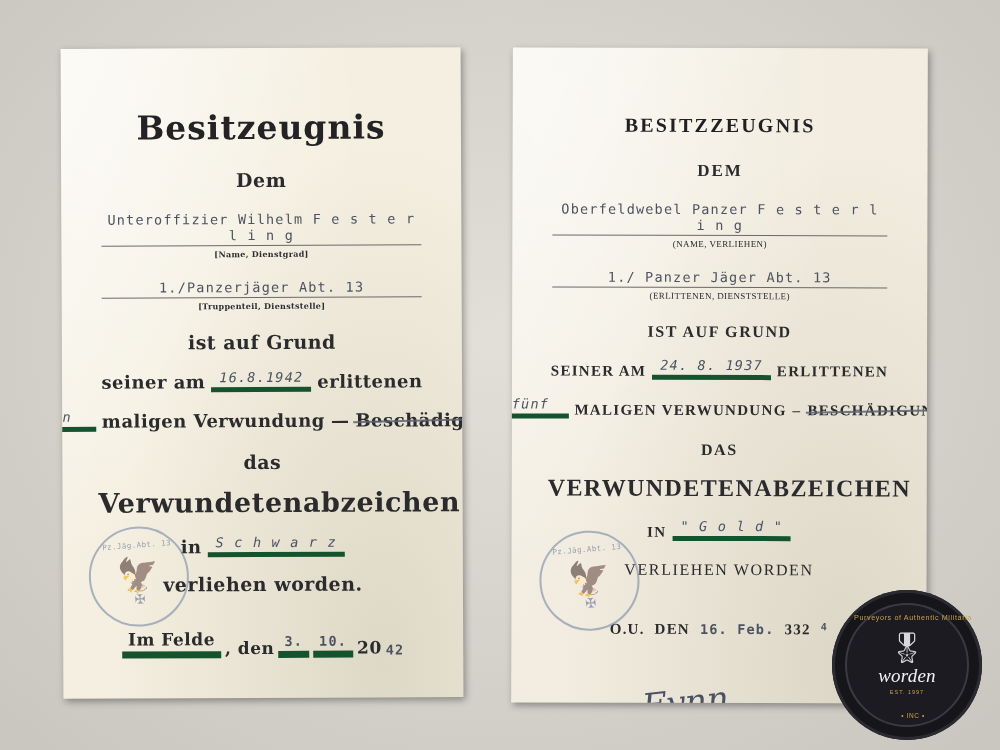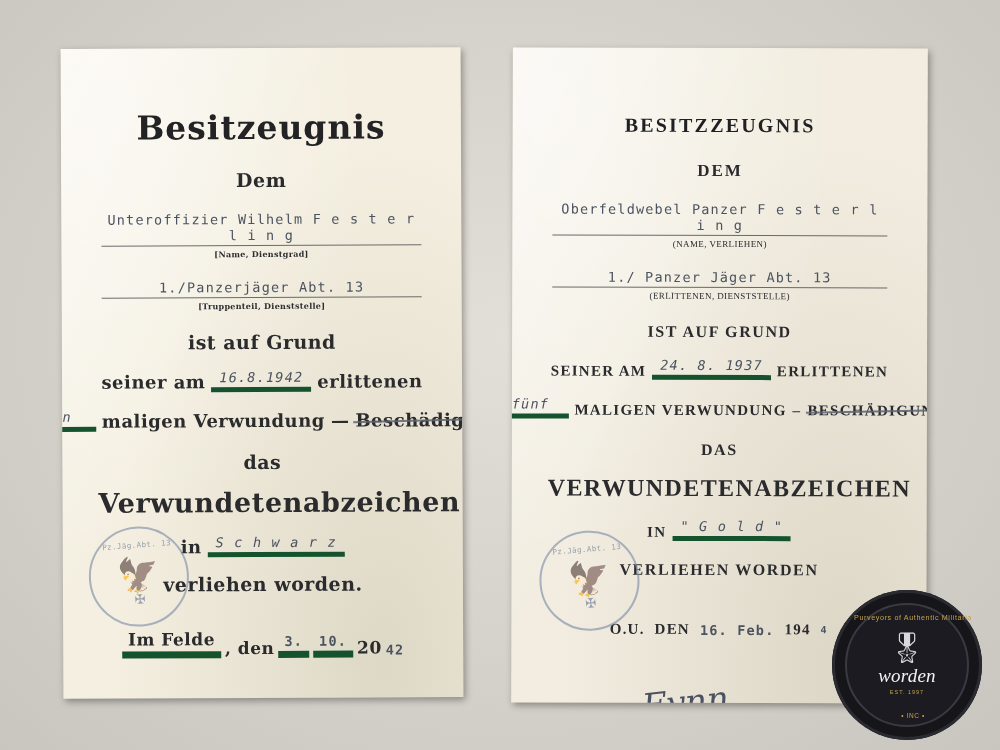--- a/index.html
+++ b/index.html
@@ -191,41 +191,41 @@
     letter-spacing: 1.4px;
     margin-top: 16px;
   }
 
   .verliehen-l {
     font-size: 19px;
     margin-top: 16px;
   }
   .verliehen-r {
     font-family: "Liberation Serif", serif;
-    font-weight: bold;
+    font-weight: normal;
     font-size: 16px;
     letter-spacing: 1.6px;
     margin-top: 20px;
   }
 
   .dateline {
     display: flex;
     align-items: flex-end;
     justify-content: center;
     gap: 4px;
     margin-top: 34px;
     font-size: 17px;
   }
   .dateline .u {
     border-bottom: 7px solid #14532d;
     padding: 0 6px 2px 6px;
   }
   .dateline-r {
     display: flex;
-    align-items: center;
+    align-items: flex-start;
     justify-content: center;
     gap: 10px;
     margin-top: 42px;
     font-family: "Liberation Serif", serif;
     font-weight: bold;
     font-size: 15px;
     letter-spacing: 1.2px;
   }
   .sup {
     font-size: 10px;
@@ -466,21 +466,21 @@
       <span class="lbl-r">IN</span>
       <span class="blank typed">" G o l d "</span>
     </div>
 
     <div class="verliehen-r">VERLIEHEN WORDEN</div>
 
     <div class="dateline-r">
       <span>O.U.</span>
       <span>DEN</span>
       <span class="typed">16. Feb.</span>
-      <span>194</span>
+      <span>332</span>
       <span class="typed sup">4</span>
     </div>
 
     <div class="sig-area">
       <div class="sig-line">
         <span class="sig-scribble">Fynn</span>
       </div>
 
     </div>
 

